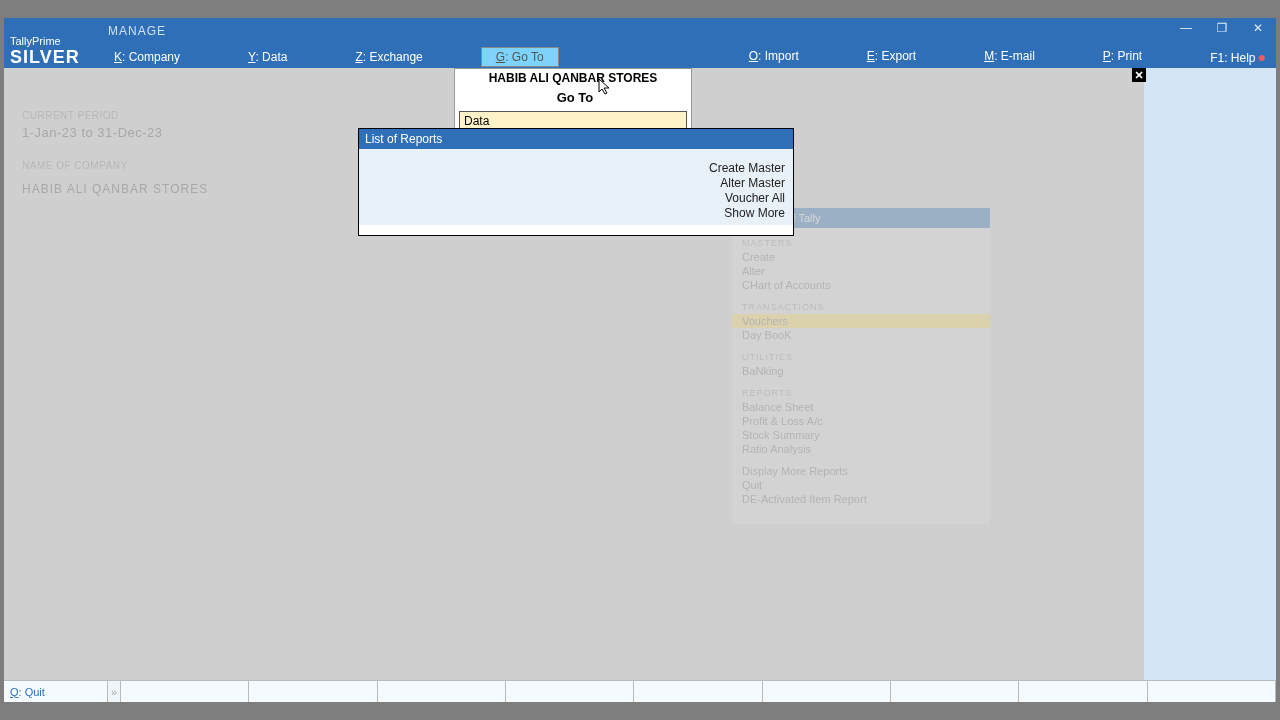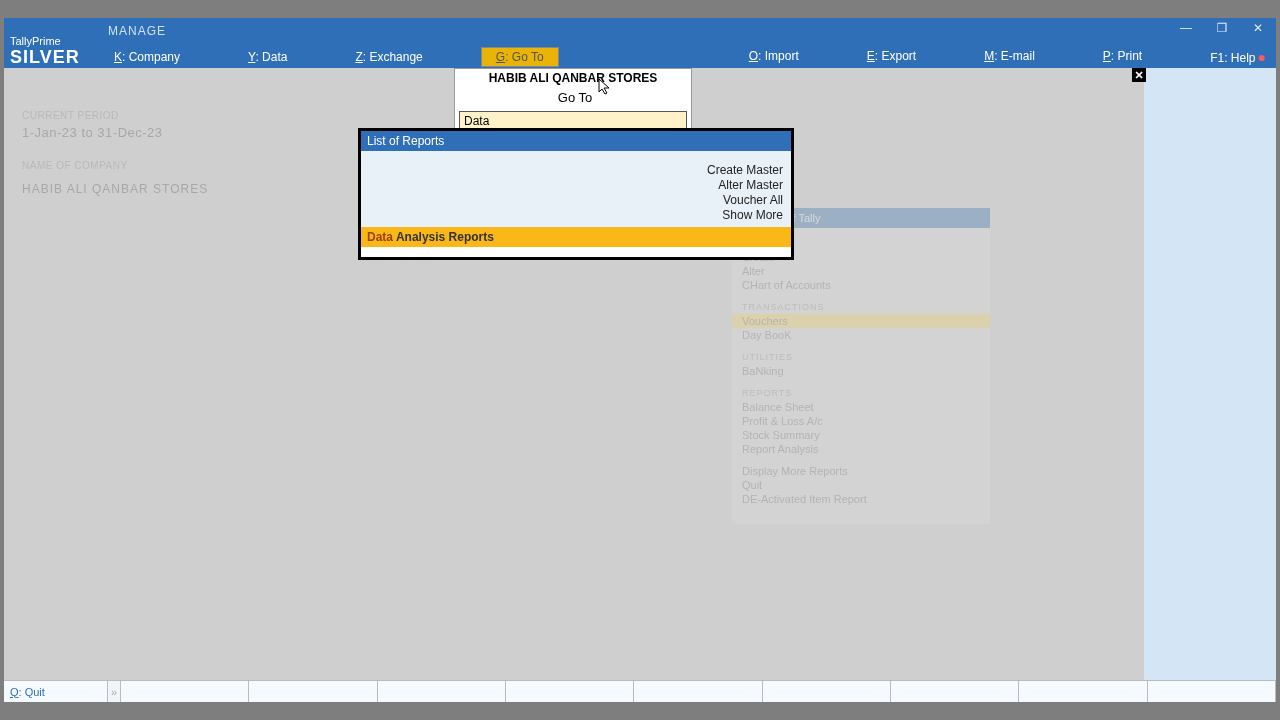--- a/index.html
+++ b/index.html
@@ -12,43 +12,43 @@
 .title-prime { font-size: 11px; font-weight: normal; }
 .title-silver { font-size: 18px; font-weight: bold; letter-spacing: 1px; }
 .title-manage { position: absolute; left: 104px; top: 6px; font-size: 12px; color: #cfe0f2; letter-spacing: 1px; }
 .window-controls { position: absolute; right: 0; top: 0; display: flex; }
 .win-btn { width: 36px; height: 20px; display: flex; align-items: center; justify-content: center; color: #e0ecf7; font-size: 12px; cursor: pointer; }
 .win-close { background: #2f6fb8; }
 
 .menu-bar { position: absolute; left: 100px; right: 0; bottom: 0; height: 22px; display: flex; align-items: center; }
 .menu-item { color: #fff; font-size: 12px; padding: 3px 10px; margin-right: 48px; cursor: pointer; }
 .menu-item .ul { text-decoration: underline; }
-.menu-item.active { background: #eab308; color: #555; border: 1px solid #888; padding: 2px 14px; }
+.menu-item.active { background: #7dd3fc; color: #555; border: 1px solid #888; padding: 2px 14px; }
 .menu-right { margin-left: auto; display: flex; }
 .menu-right .menu-item { margin-right: 0; margin-left: 48px; }
 .help-dot { color: #ff5a5a; font-size: 14px; margin-left: 2px; }
 
 .content-area { flex: 1; position: relative; background: #d4e6f5; }
 .left-panel { position: absolute; left: 0; top: 0; width: 1140px; bottom: 22px; background: #cfcfcf; }
 .right-sidebar { position: absolute; right: 0; top: 0; width: 130px; bottom: 22px; background: #d4e6f5; }
 
 .close-x-bar { position: absolute; right: 130px; top: 0; width: 14px; height: 14px; background: #000; color: #fff; font-size: 11px; text-align: center; line-height: 14px; cursor: pointer; font-weight: bold; }
 
 .faded-info { position: absolute; left: 18px; top: 42px; color: #b8b8b8; font-size: 10px; letter-spacing: 0.5px; }
 .faded-period { color: #a8a8a8; font-size: 13px; margin-top: 4px; }
 .faded-info2 { position: absolute; left: 18px; top: 92px; color: #b8b8b8; font-size: 10px; letter-spacing: 0.5px; }
 .faded-company { color: #a8a8a8; font-size: 12px; margin-top: 11px; letter-spacing: 1px; }
 
 .goto-panel { position: absolute; left: 450px; top: 0; width: 238px; background: #fff; border: 1px solid #999; }
 .goto-company { background: #fff; color: #000; text-align: center; font-size: 12px; font-weight: bold; padding: 2px 0; }
-.goto-title { text-align: center; font-size: 13px; font-weight: normal; padding: 3px 0 6px 4px; }
+.goto-title { text-align: center; font-size: 13px; font-weight: bold; padding: 3px 0 6px 4px; }
 .goto-input { margin: 0 4px 4px 4px; }
 .goto-input input { width: 100%; background: #fff2c8; border: 1px solid #555; padding: 2px 4px; font-size: 12px; outline: none; }
 
-.reports-panel { position: absolute; left: 354px; top: 60px; width: 436px; background: #e8f0f8; border: 3px solid #000000; }
+.reports-panel { position: absolute; left: 354px; top: 60px; width: 436px; background: #e8f0f8; border: 1px solid #000000; }
 .reports-header { background: #2f6fb8; color: #fff; font-size: 12px; padding: 3px 6px; }
 .reports-actions { padding: 12px 8px 4px 8px; text-align: right; }
 .reports-actions div { font-size: 12px; color: #222; padding: 0 0 1px 0; cursor: pointer; }
 .reports-highlight { background: #f9b817; padding: 3px 6px; font-size: 12px; color: #333; }
 .reports-highlight .match { color: #a04000; font-weight: bold; }
 .reports-bottom-pad { height: 10px; background: #fff; }
 
 .gateway-panel { position: absolute; left: 728px; top: 140px; width: 258px; background: #d8d8d8; opacity: 0.5; }
 .gateway-header { background: #6a93bd; color: #e0e0e0; font-size: 11px; padding: 4px 8px; }
 .gateway-section { font-size: 9px; color: #aaa; padding: 10px 10px 2px 10px; letter-spacing: 1px; }
@@ -113,21 +113,21 @@
         <div class="gateway-item">CHart of Accounts</div>
         <div class="gateway-section">TRANSACTIONS</div>
         <div class="gateway-item highlighted">Vouchers</div>
         <div class="gateway-item">Day BooK</div>
         <div class="gateway-section">UTILITIES</div>
         <div class="gateway-item">BaNking</div>
         <div class="gateway-section">REPORTS</div>
         <div class="gateway-item">Balance Sheet</div>
         <div class="gateway-item">Profit &amp; Loss A/c</div>
         <div class="gateway-item">Stock Summary</div>
-        <div class="gateway-item">Report Analysis</div>
+        <div class="gateway-item">Ratio Analysis</div>
         <div style="height:8px"></div>
         <div class="gateway-item">Display More Reports</div>
         <div class="gateway-item">Quit</div>
         <div class="gateway-item">DE-Activated Item Report</div>
         <div style="height:18px"></div>
       </div>
 
       <div class="goto-panel">
         <div class="goto-company">HABIB ALI QANBAR STORES</div>
         <div class="goto-title">Go To</div>
@@ -136,23 +136,20 @@
         </div>
       </div>
 
       <div class="reports-panel">
         <div class="reports-header">List of Reports</div>
         <div class="reports-actions">
           <div>Create Master</div>
           <div>Alter Master</div>
           <div>Voucher All</div>
           <div>Show More</div>
-        </div>
-        <div class="reports-highlight">
-          <span class="match">Data</span><b> Analysis Reports</b>
         </div>
         <div class="reports-bottom-pad"></div>
       </div>
 
       <svg class="cursor-arrow" width="14" height="18">
         <path d="M1 1 L1 14 L4 11 L7 16 L9 15 L6 10 L11 10 Z" fill="#fff" stroke="#000" stroke-width="1"></path>
       </svg>
     </div>
 
     <div class="close-x-bar">✕</div>

